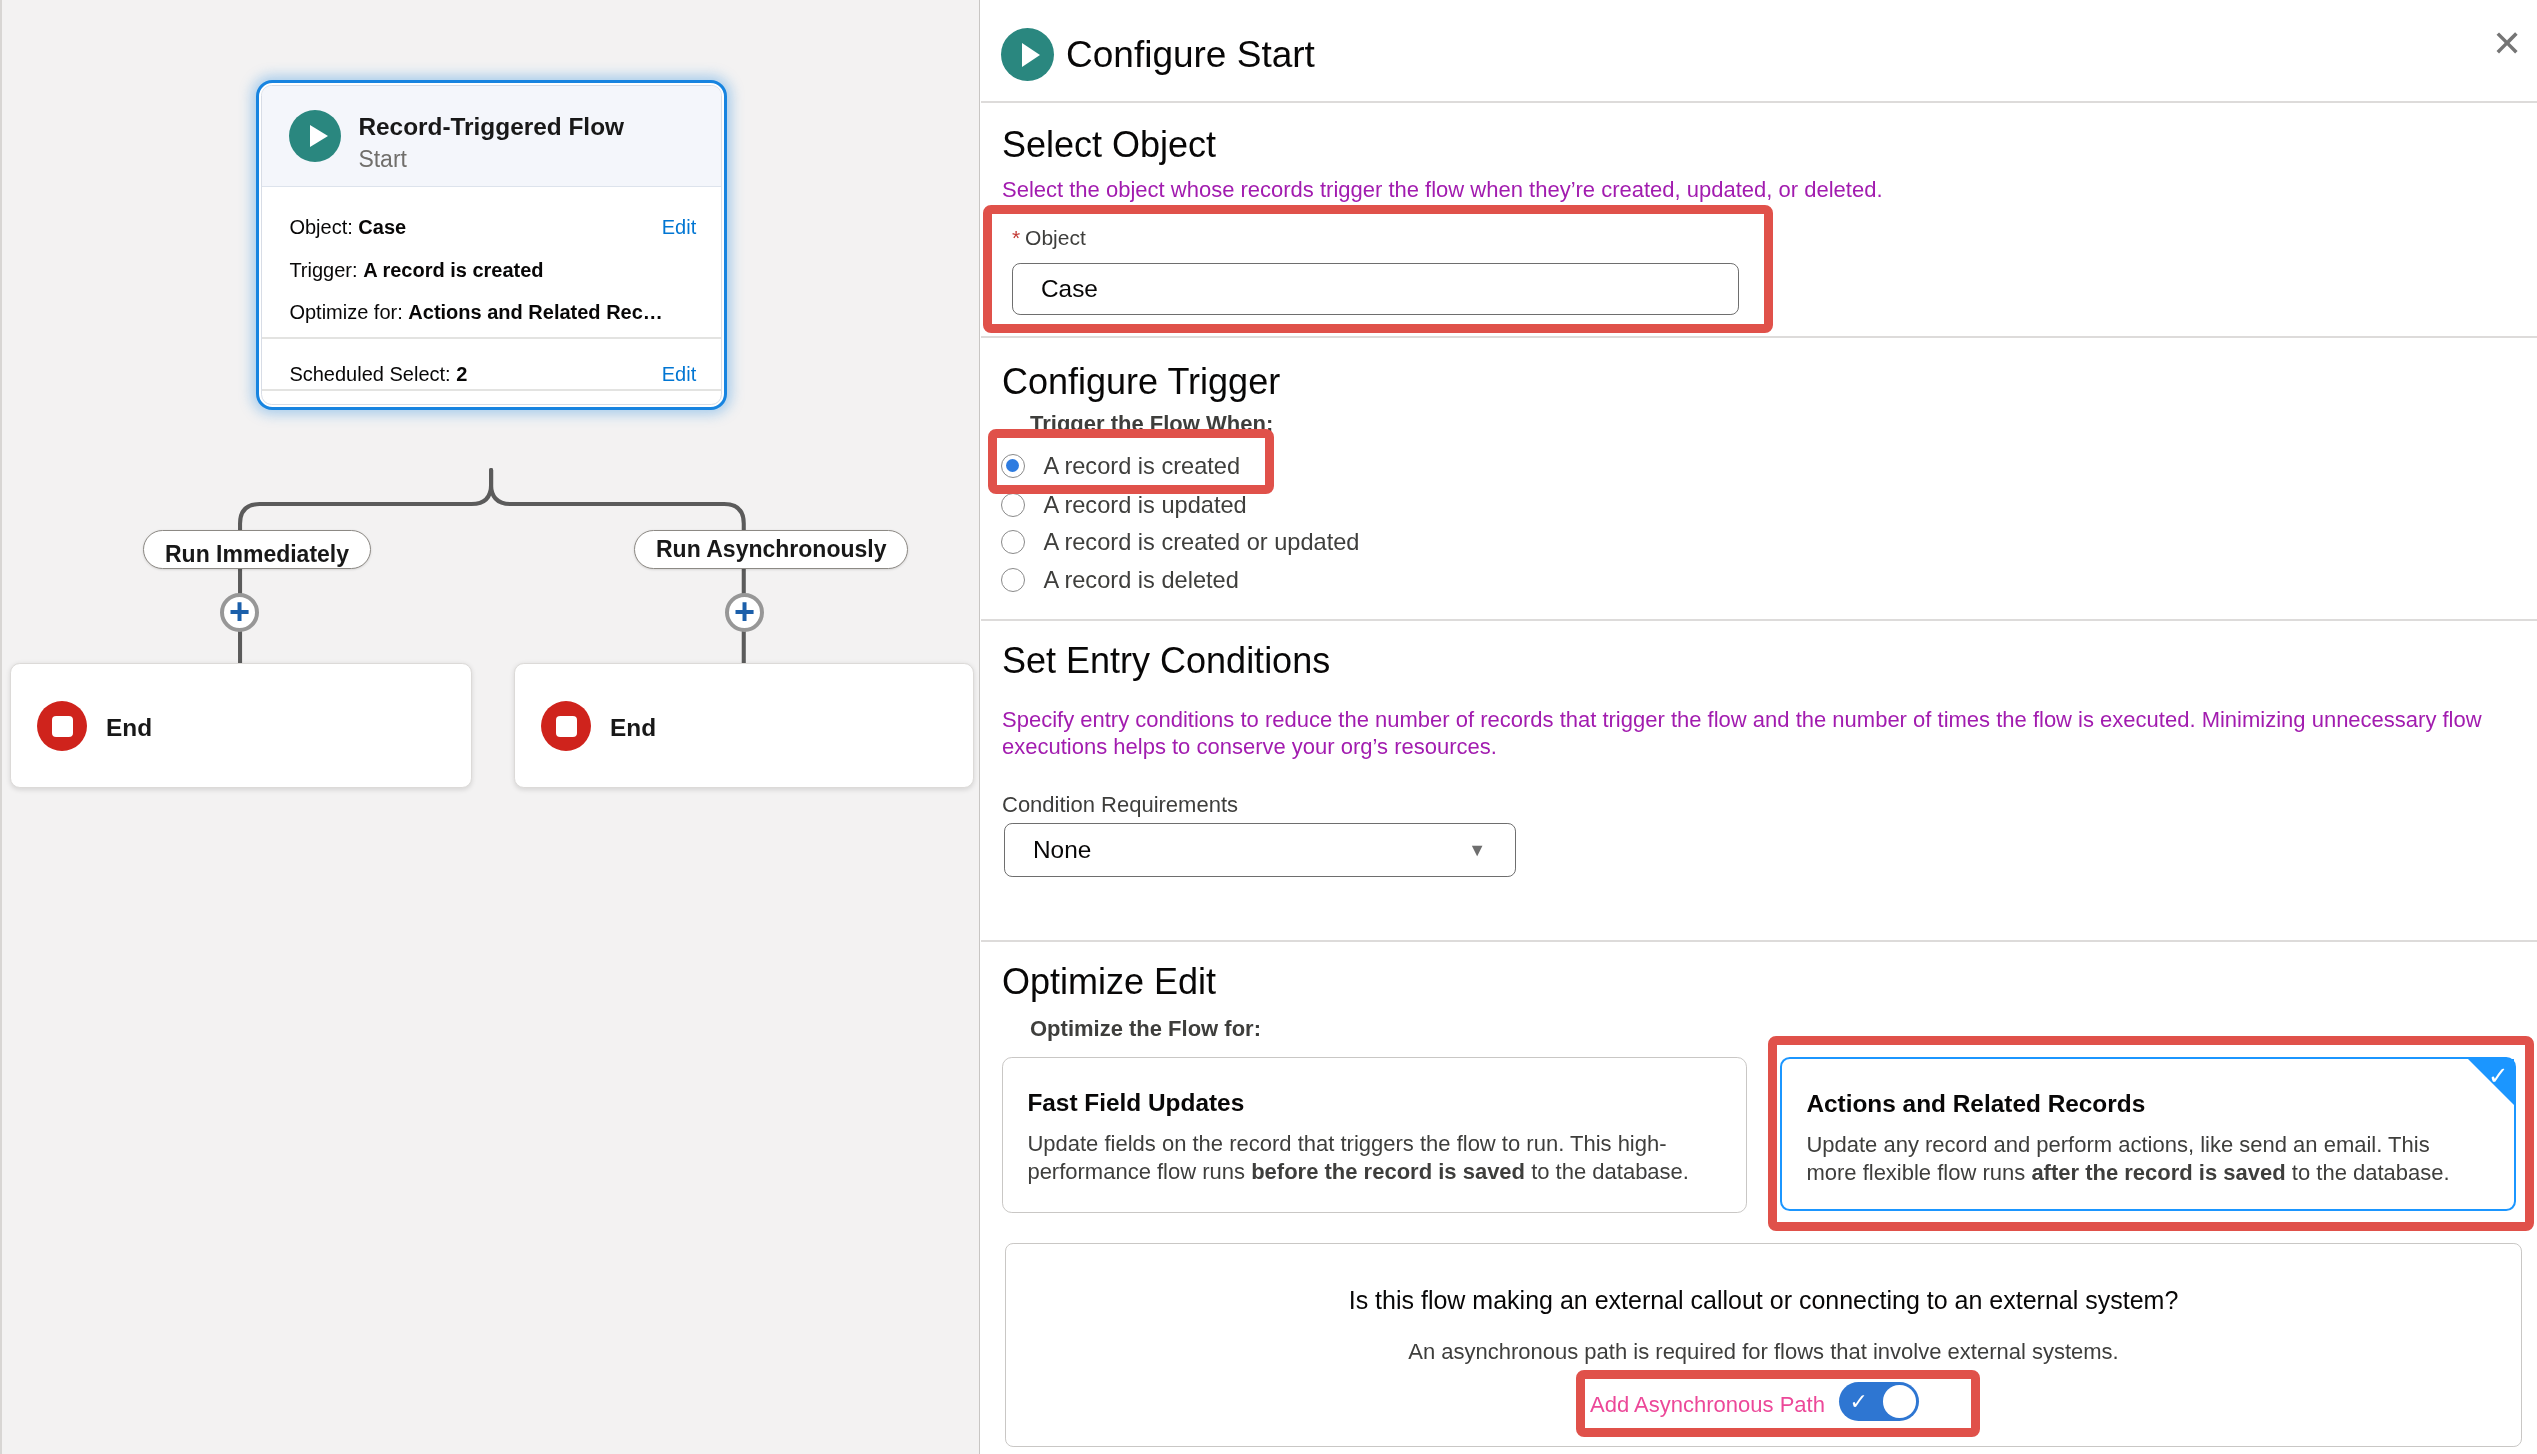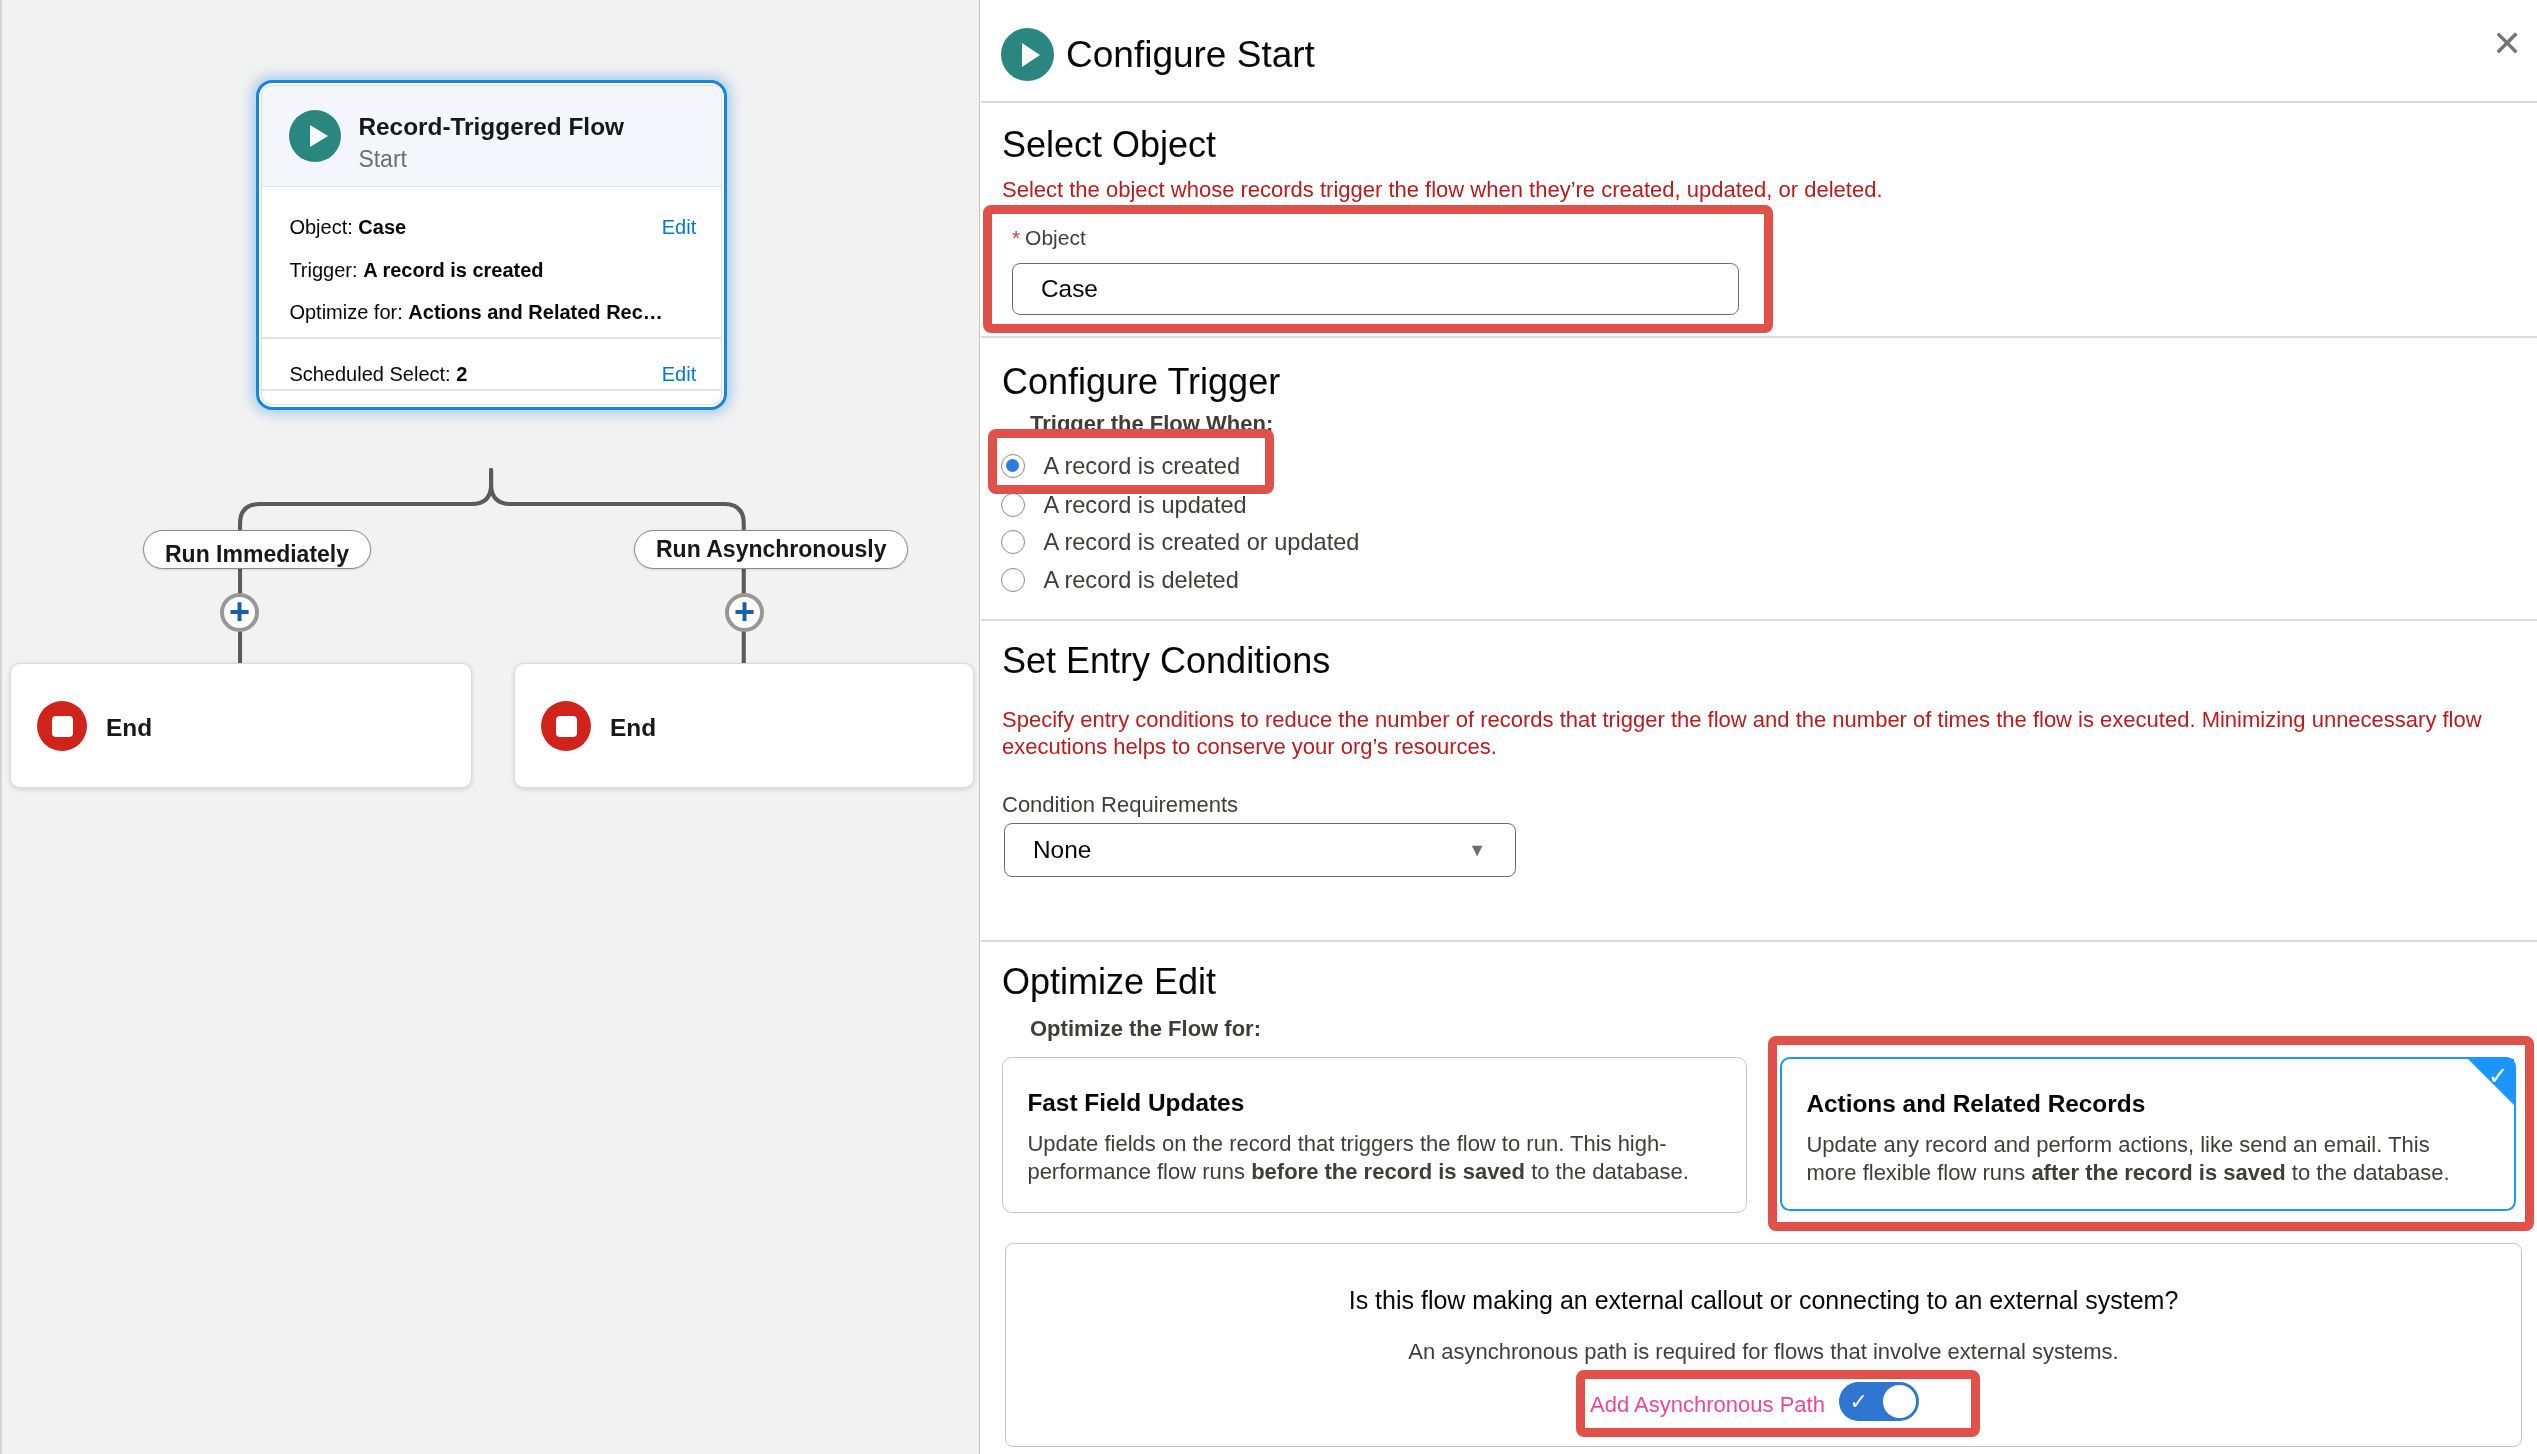--- a/index.html
+++ b/index.html
@@ -50,21 +50,21 @@
   .end-label{position:absolute;left:95px;top:50px;font-size:24.4px;font-weight:bold;color:#181818;}
   
   .panel{position:absolute;left:979px;top:0;width:1558px;height:1455px;background:#fff;border-left:1.6px solid #c8c6c4;}
   .abs{position:absolute;}
   .panel-title{left:1066px;top:34px;font-size:37px;color:#080707;}
   .panel-icon{left:1001px;top:28px;width:53px;height:53px;border-radius:50%;background:#2a877f;}
   .panel-icon::after{content:"";position:absolute;left:21px;top:14.6px;border-left:18.7px solid #fff;border-top:12.2px solid transparent;border-bottom:12.2px solid transparent;}
   .close-btn{left:2492px;top:26px;font-size:36px;color:#757575;cursor:pointer;line-height:1;}
   .divider{left:981px;width:1557px;height:1.6px;background:#dddbda;}
   .h2{font-size:36px;color:#080707;left:1002px;}
-  .desc{font-size:22px;color:#b91c1c;left:1002px;line-height:27px;}
+  .desc{font-size:22px;color:#a21caf;left:1002px;line-height:27px;}
   .lbl-bold{font-size:22px;font-weight:bold;color:#3e3e3c;left:1030px;}
   .lbl{font-size:22px;color:#3e3e3c;left:1002px;}
   .field{
     border:1.6px solid #6e6e6e;border-radius:8.1px;background:#fff;
     display:flex;align-items:center;font-size:24.4px;color:#080707;padding:0 28px;cursor:text;
   }
   .req{color:#c23934;margin-right:4.9px;}
   .combo{cursor:pointer;position:relative;}
   .caret{position:absolute;right:29px;top:50%;transform:translateY(-50%);font-size:18px;color:#6e6e6e;}
   .radio-row{position:absolute;left:1001px;display:flex;align-items:center;gap:18px;height:26px;cursor:pointer;}

